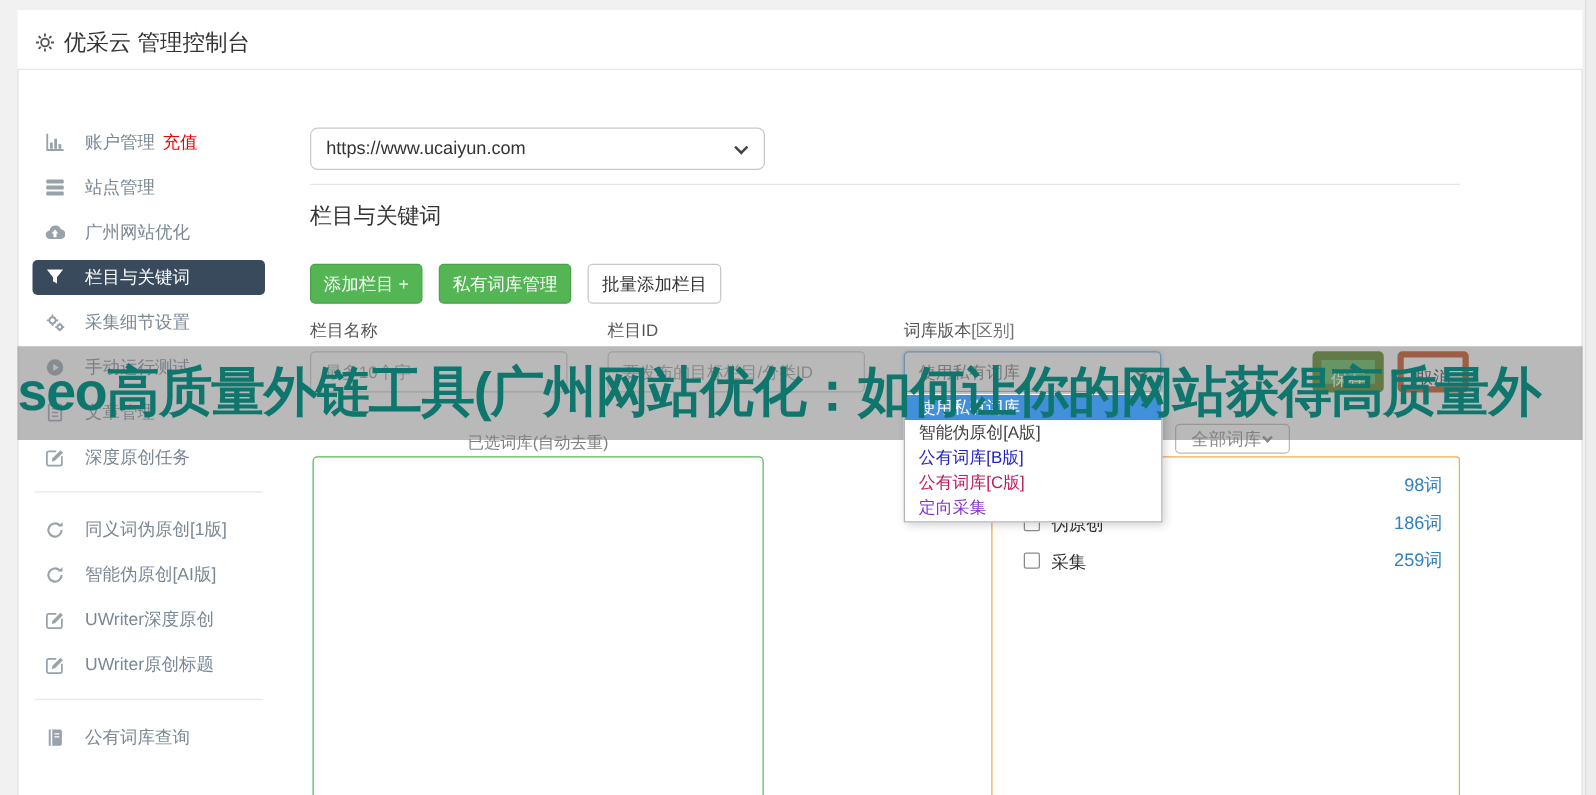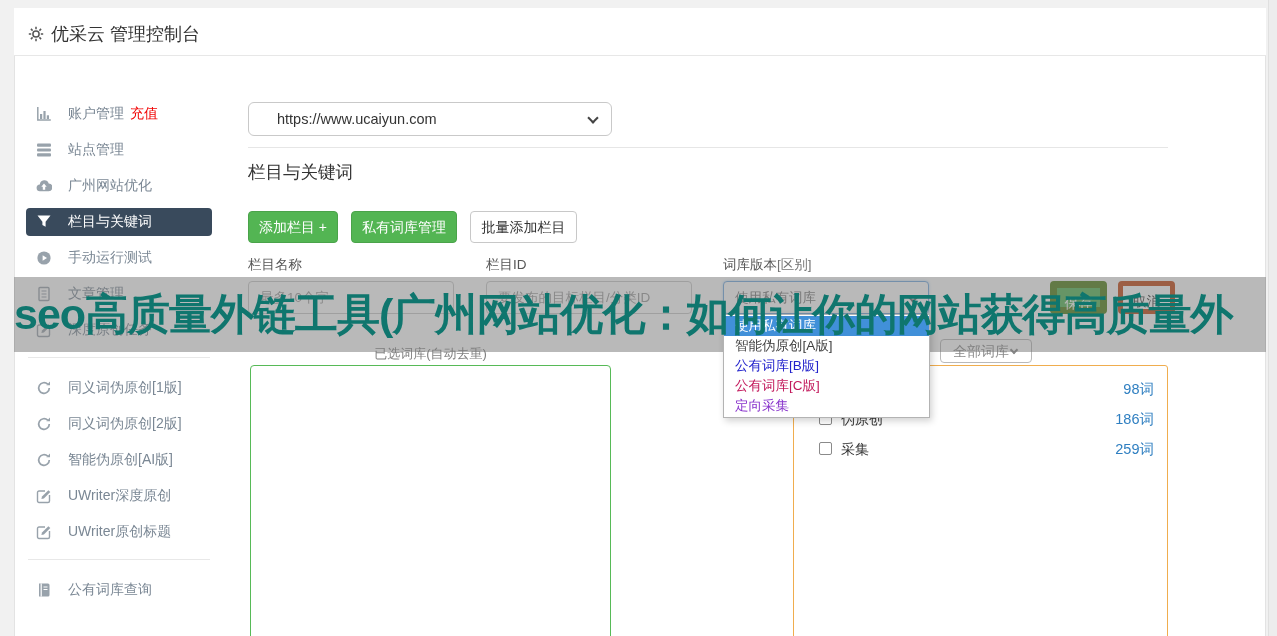--- a/index.html
+++ b/index.html
@@ -24,21 +24,21 @@
     align-items:center; border-radius:4px; color:#7a8794; font-size:14px; cursor:pointer; }
   .sb-item .sb-ico { width:16px; height:16px; margin-left:10px; flex:0 0 16px; }
   .sb-item .sb-lbl { margin-left:16px; white-space:nowrap; }
   .sb-item.active { background:#394a5c; color:#fff; }
   .sb-badge { color:#f10000; margin-left:6px; font-size:14px; }
   .sb-div { border-top:1px solid #e8e8e8; margin:13px 2px 16px 2px; }
 
   
   .site-select { position:absolute; left:248px; top:102px; width:364px; height:34px;
     border:1px solid #c9c9c9; border-radius:6px; background:#fff; font-size:14.5px;
-    color:#333; line-height:32px; padding-left:28px; cursor:pointer; }
+    color:#333; line-height:32px; padding-left:12px; cursor:pointer; }
   .chev { position:absolute; width:8px; height:8px; border-right:2px solid #444;
     border-bottom:2px solid #444; transform:rotate(45deg); }
   .hr1 { position:absolute; left:248px; top:147px; width:920px; border-top:1px solid #e6e6e6; }
   .sec-title { position:absolute; left:248px; top:160px; font-size:17.5px; font-weight:500; color:#333; }
 
   .btn { position:absolute; top:211px; height:32px; border-radius:4px; font-size:14px;
     text-align:center; line-height:30px; cursor:pointer; }
   .btn-green { background:#53b553; border:1px solid #4aa34a; color:#fff; }
   .btn-white { background:#fff; border:1px solid #c8c8c8; color:#333; }
   .btn-add { left:248px; width:90px; }
@@ -138,20 +138,32 @@
       <span class="sb-lbl">广州网站优化</span>
     </div>
     <div class="sb-item active">
       <span class="sb-ico"><svg width="16" height="16" viewBox="0 0 16 16">
           <path d="M1.5 1.5h13L9.6 7.8v5L6.4 11V7.8z" fill="#ffffff"></path>
         </svg></span>
       <span class="sb-lbl">栏目与关键词</span>
     </div>
     <div class="sb-item">
       <span class="sb-ico"><svg width="16" height="16" viewBox="0 0 16 16">
+          <g stroke="#98a2ab" stroke-width="1.6" fill="none">
+            <circle cx="6" cy="6.2" r="2.5"></circle>
+            <circle cx="11.8" cy="11.6" r="1.9"></circle>
+          </g>
+          <g stroke="#98a2ab" stroke-width="1.4">
+            <path d="M6 3.5V1.6M6 8.9v1.9M3.3 6.2H1.4M8.7 6.2h1.9M11.8 9.5V8.2M11.8 13.7V15M9.5 11.6H8.2M14.1 11.6h1.3"></path>
+          </g>
+        </svg></span>
+      <span class="sb-lbl">采集细节设置</span>
+    </div>
+    <div class="sb-item">
+      <span class="sb-ico"><svg width="16" height="16" viewBox="0 0 16 16">
           <circle cx="8" cy="8" r="6.6" fill="#98a2ab"></circle>
           <path d="M6.6 5.2l4.4 2.8-4.4 2.8z" fill="#fff"></path>
         </svg></span>
       <span class="sb-lbl">手动运行测试</span>
     </div>
     <div class="sb-item">
       <span class="sb-ico"><svg width="16" height="16" viewBox="0 0 16 16">
           <rect x="3" y="1.5" width="10" height="13" rx="1" fill="none" stroke="#98a2ab" stroke-width="1.4"></rect>
           <path d="M5.5 5h5M5.5 8h5M5.5 11h5" stroke="#98a2ab" stroke-width="1.2"></path>
         </svg></span>
@@ -164,27 +176,20 @@
         </svg></span>
       <span class="sb-lbl">深度原创任务</span>
     </div>
     <div class="sb-div"></div>
     <div class="sb-item">
       <span class="sb-ico"><svg width="16" height="16" viewBox="0 0 16 16">
           <path d="M13.3 8a5.3 5.3 0 1 1-1.6-3.8" fill="none" stroke="#98a2ab" stroke-width="1.7"></path>
           <path d="M14 1.6v3.6h-3.6z" fill="#98a2ab"></path>
         </svg></span>
       <span class="sb-lbl">同义词伪原创[1版]</span>
-    </div>
-    <div class="sb-item">
-      <span class="sb-ico"><svg width="16" height="16" viewBox="0 0 16 16">
-          <path d="M13.3 8a5.3 5.3 0 1 1-1.6-3.8" fill="none" stroke="#98a2ab" stroke-width="1.7"></path>
-          <path d="M14 1.6v3.6h-3.6z" fill="#98a2ab"></path>
-        </svg></span>
-      <span class="sb-lbl">同义词伪原创[2版]</span>
     </div>
     <div class="sb-item">
       <span class="sb-ico"><svg width="16" height="16" viewBox="0 0 16 16">
           <path d="M13.3 8a5.3 5.3 0 1 1-1.6-3.8" fill="none" stroke="#98a2ab" stroke-width="1.7"></path>
           <path d="M14 1.6v3.6h-3.6z" fill="#98a2ab"></path>
         </svg></span>
       <span class="sb-lbl">智能伪原创[AI版]</span>
     </div>
     <div class="sb-item">
       <span class="sb-ico"><svg width="16" height="16" viewBox="0 0 16 16">

